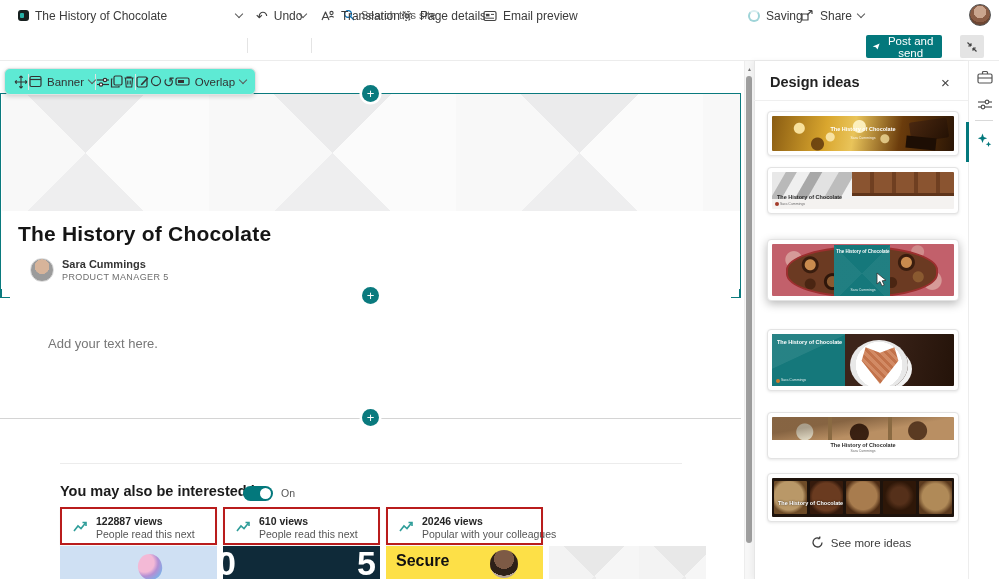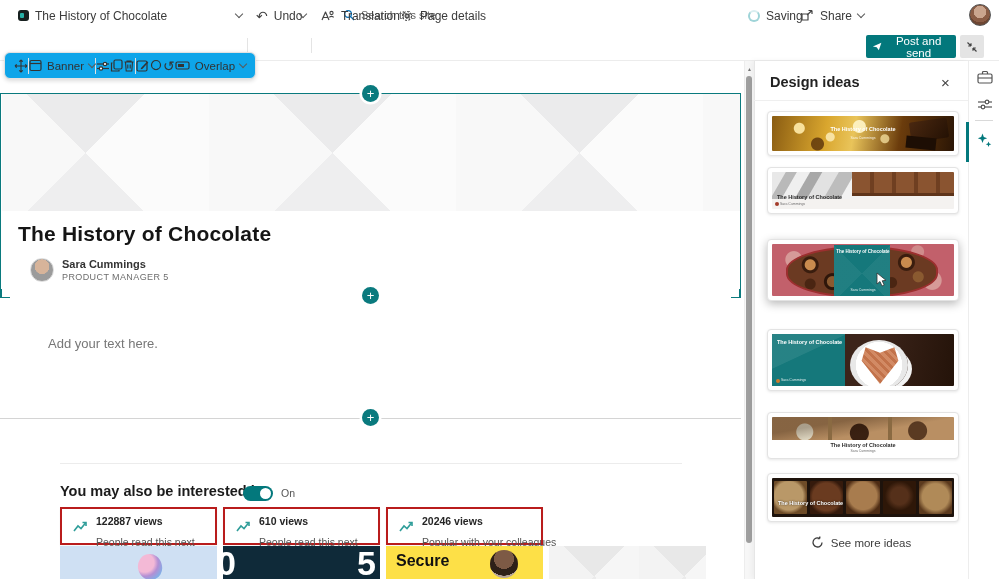--- a/index.html
+++ b/index.html
@@ -23,25 +23,25 @@
   .avatar{width:22px;height:22px;border-radius:50%;background:radial-gradient(circle at 50% 35%,#caa58e 0 38%,#8a5c45 39% 62%,#6e4632 63%);border:1px solid #555;cursor:pointer;}
 
   
   .cmdbar{left:0;top:30px;width:999px;height:31px;background:#fff;border-bottom:1px solid #ececec;}
   .cmd{position:absolute;top:0;height:31px;display:flex;align-items:center;gap:6px;font-size:12px;color:#3b3b3b;cursor:pointer;white-space:nowrap;}
   .chev{width:6px;height:6px;border:solid #5a5a5a;border-width:0 1.2px 1.2px 0;transform:rotate(45deg);margin-top:-3px;display:inline-block;}
   .vsep{position:absolute;top:8px;width:1px;height:15px;background:#e4e4e4;}
   .pagedot{width:11px;height:11px;border-radius:3px;background:#17201f;position:relative;}
   .pagedot i{position:absolute;left:2px;top:3px;width:4px;height:5px;background:#27b1a7;border-radius:1px;}
   .spinner{width:12px;height:12px;border-radius:50%;border:2px solid #9fd4d8;border-top-color:#d9eef0;}
-  .postbtn{position:absolute;left:866px;top:35px;width:90px;height:23px;background:#03787c;border-radius:2px;color:#fff;font-size:11.5px;display:flex;align-items:center;justify-content:center;gap:5px;cursor:pointer;border:none;}
+  .postbtn{position:absolute;left:866px;top:35px;width:76px;height:23px;background:#03787c;border-radius:2px;color:#fff;font-size:11.5px;display:flex;align-items:center;justify-content:center;gap:5px;cursor:pointer;border:none;}
   .collapsebtn{position:absolute;left:960px;top:35px;width:24px;height:23px;background:#e4e4e4;border-radius:2px;display:flex;align-items:center;justify-content:center;cursor:pointer;}
 
   
-  .wptool{left:4px;top:52px;height:27px;background:#0ea5e9;border:1px solid #e2e2e2;border-radius:6px;box-shadow:0 1.5px 4px rgba(0,0,0,.14);display:flex;align-items:center;padding:0 9px;z-index:30;}
+  .wptool{left:4px;top:68px;height:27px;background:#5eead4;border:1px solid #e2e2e2;border-radius:6px;box-shadow:0 1.5px 4px rgba(0,0,0,.14);display:flex;align-items:center;padding:0 9px;z-index:30;}
   .wptool .tsep{width:1px;height:16px;background:#e2e2e2;}
   .wpbtn{display:flex;align-items:center;gap:5px;font-size:11.5px;color:#323232;cursor:pointer;}
 
   
   .canvas{left:0;top:61px;width:744px;height:518px;background:#fff;}
   .herosec{left:0;top:93px;width:741px;height:205px;border:1px solid #0a7a7e;border-bottom:none;}
   .hero{left:1px;top:0;width:738px;height:117px;background-color:#f5f5f5;
     background-image:conic-gradient(from 45deg at 50% 50%,#fbfbfb 0 25%,#eeeeef 0 50%,#f8f8f8 0 75%,#ebebec 0);
     background-size:247px 158px;background-position:-40px -20px;}
   .tick{width:9px;height:9px;border-left:1.5px solid #0a7a7e;border-bottom:1.5px solid #0a7a7e;}
@@ -56,21 +56,21 @@
 
   
   .int-div{left:60px;top:463px;width:622px;height:1px;background:#ececec;}
   .int-head{left:60px;top:483px;font-size:14.5px;font-weight:bold;color:#1b1b1b;}
   .toggle{left:243px;top:486px;width:30px;height:15px;border-radius:8px;background:#03787c;cursor:pointer;}
   .toggle i{position:absolute;right:2px;top:2px;width:11px;height:11px;border-radius:50%;background:#fff;}
   .toggle-lab{left:281px;top:487px;font-size:10.5px;color:#555;}
   .icard{top:507px;width:157px;height:38px;background:#fff;border:2px solid #b91c1c;box-shadow:0 1px 2px rgba(0,0,0,.05);}
   .icard .tico{position:absolute;left:11px;top:11px;}
   .icard .views{position:absolute;left:34px;top:6px;font-size:10.5px;font-weight:bold;color:#252525;}
-  .icard .cap{position:absolute;left:34px;top:19px;font-size:10.5px;color:#555;white-space:nowrap;margin-top:8px;}
+  .icard .cap{position:absolute;left:34px;top:19px;font-size:10.5px;color:#555;white-space:nowrap;}
   .prev{top:546px;width:157px;height:33px;overflow:hidden;}
   .p1{background:#cfe0f3;}
   .balloon{position:absolute;left:78px;top:8px;width:24px;height:26px;border-radius:50% 50% 48% 52%;background:radial-gradient(circle at 32% 30%,#f3b9d6 0 38%,#b38fd4 55%,#7fb0e8 80%);transform:rotate(-12deg);}
   .p2{background:#0f2a39;}
   .bigdigit{position:absolute;top:-2px;font-size:34px;font-weight:bold;color:#fff;}
   .p3{background:#fde047;text-decoration:underline;}
   .secure{position:absolute;left:10px;top:6px;font-size:16px;font-weight:bold;color:#111;}
   .p3ava{position:absolute;left:104px;top:4px;width:28px;height:28px;border-radius:50%;background:radial-gradient(circle at 50% 32%,#7d5a45 0 42%,#2e2018 43% 70%,#b4a296 71%);}
   .p4{background:#f1f0ef;background-image:conic-gradient(from 45deg at 50% 50%,#f6f6f6 0 25%,#ebebeb 0 50%,#f3f3f3 0 75%,#e8e8e8 0);background-size:90px 60px;}
 
@@ -215,20 +215,29 @@
     <span>Page details</span>
   </div>
   <div class="cmd" style="left:320px">
     <svg width="15" height="14" viewBox="0 0 15 14">
         <path d="M2 11 L5.5 3 L9 11 M3.2 8.5 H7.8" fill="none" stroke="#444" stroke-width="1.2" stroke-linejoin="round"></path>
         <circle cx="11.5" cy="4" r="1.6" fill="none" stroke="#444" stroke-width="1.1"></circle>
         <path d="M9.5 8.5 C9.5 7 13.5 7 13.5 8.5" fill="none" stroke="#444" stroke-width="1.1"></path>
       </svg>
     <span>Translation</span>
   </div>
+  <div class="cmd" style="left:483px">
+    <svg width="14" height="12" viewBox="0 0 14 12">
+        <rect x="1" y="1.5" width="12" height="9" rx="1.5" fill="none" stroke="#444" stroke-width="1.2"></rect>
+        <rect x="3" y="3.8" width="3.5" height="2.6" fill="#444"></rect>
+        <line x1="8" y1="4.4" x2="11" y2="4.4" stroke="#444" stroke-width="1"></line>
+        <line x1="3" y1="8.2" x2="11" y2="8.2" stroke="#444" stroke-width="1"></line>
+      </svg>
+    <span>Email preview</span>
+  </div>
   <div class="cmd" style="left:748px">
     <span class="spinner"></span>
     <span>Saving</span>
   </div>
   <div class="cmd" style="left:800px">
     <svg width="14" height="13" viewBox="0 0 14 13">
         <path d="M2 5 H8 V11 H2 Z" fill="none" stroke="#444" stroke-width="1.2" stroke-linejoin="round"></path>
         <path d="M7 6 L12 1.5 M12 1.5 H8.5 M12 1.5 V5" fill="none" stroke="#444" stroke-width="1.2"></path>
       </svg>
     <span>Share</span>

